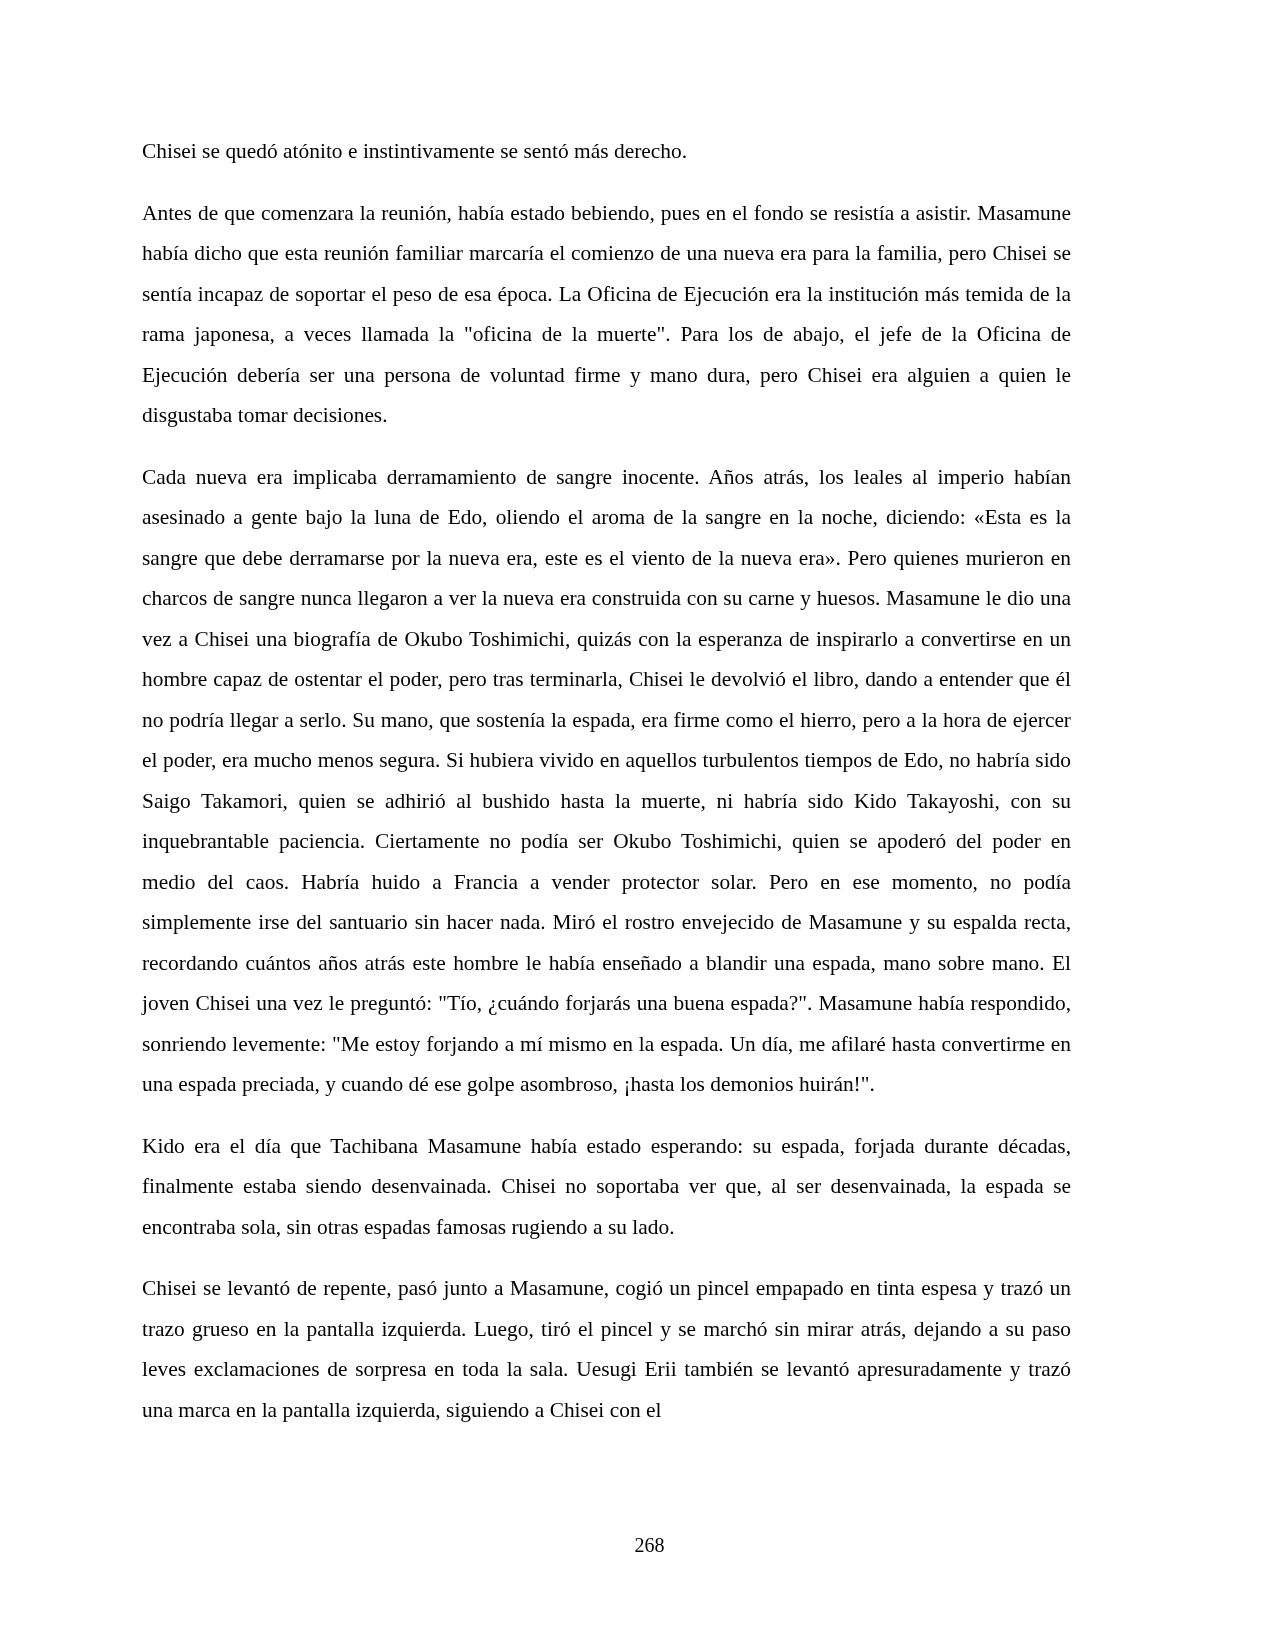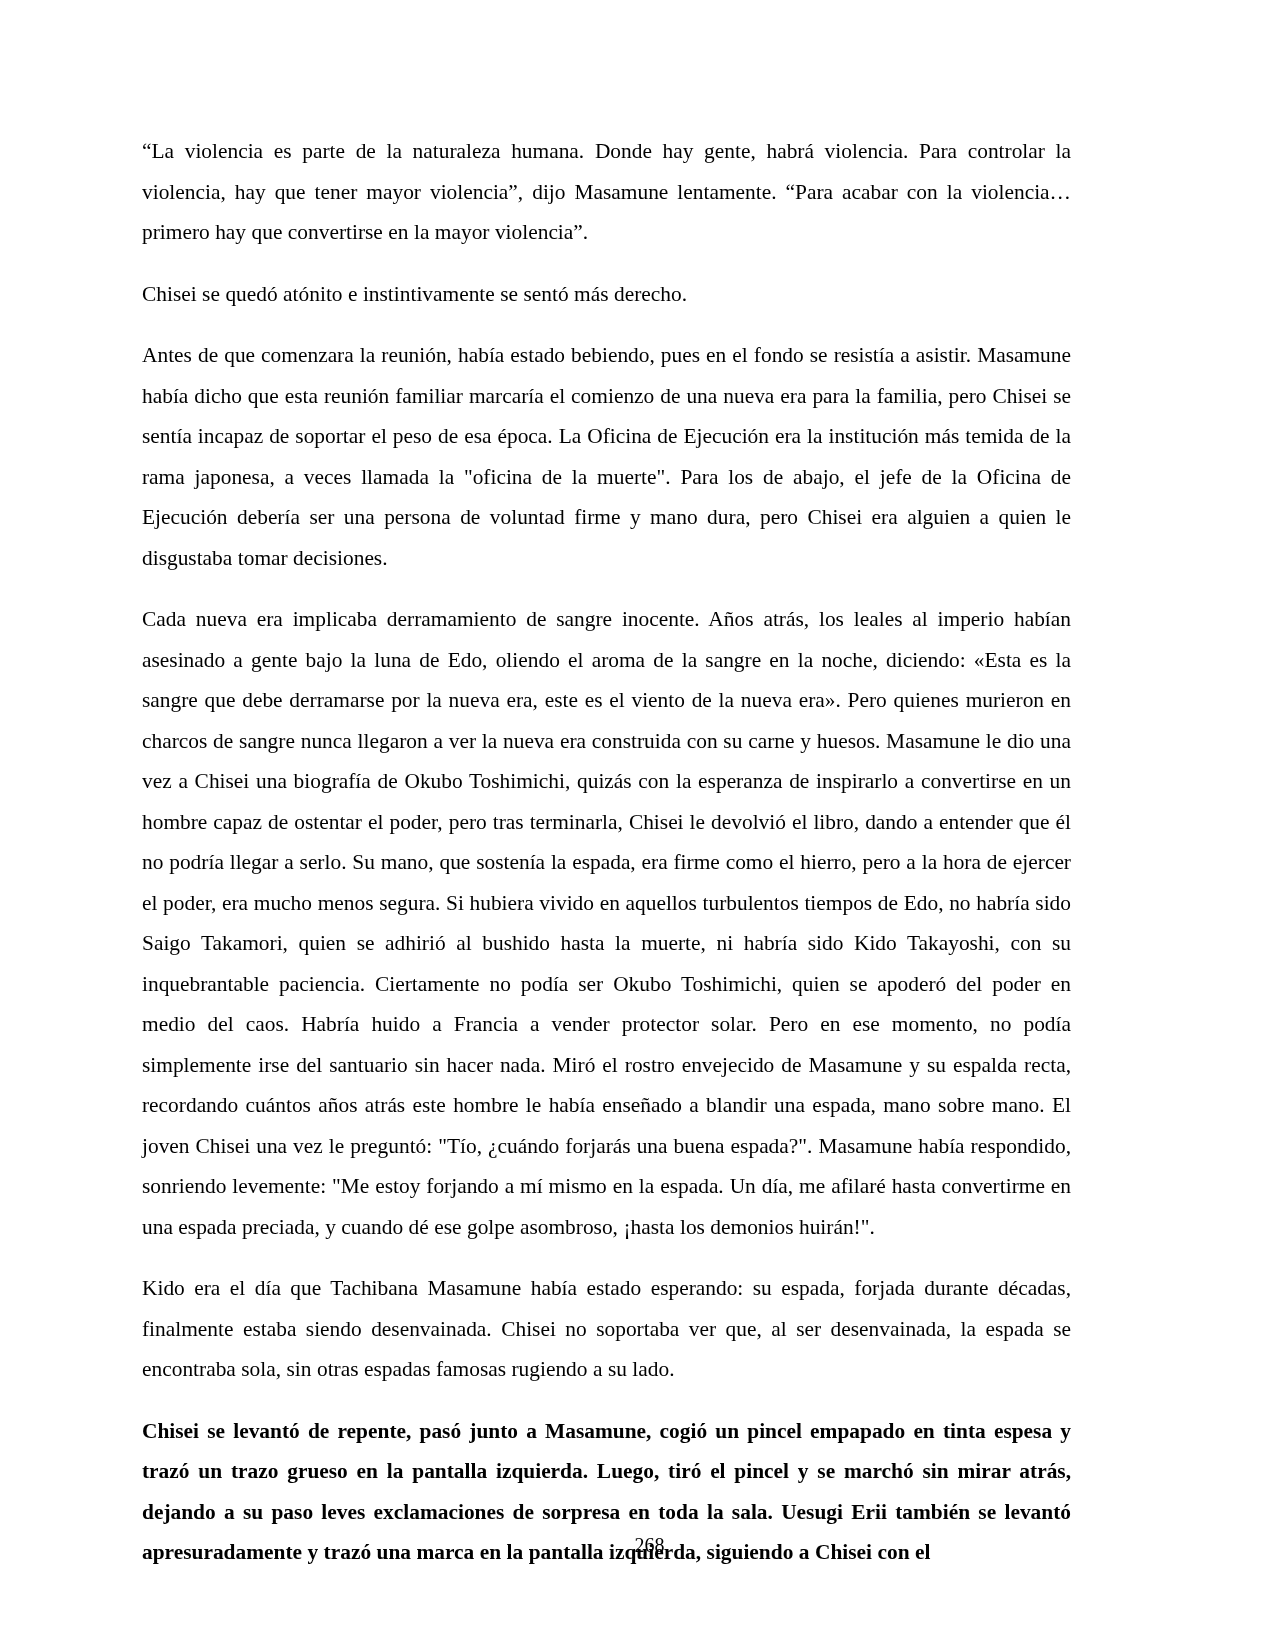--- a/index.html
+++ b/index.html
@@ -28,41 +28,39 @@
     color: #000000;
     text-align: justify;
     text-justify: inter-word;
     margin: 0 0 21px 0;
     -webkit-hyphens: none;
     hyphens: none;
     word-spacing: 0.1px;
   }
   .para:last-child {
     margin-bottom: 0;
-    font-weight: bold;
   }
   .page-number {
     position: absolute;
     left: 0;
     right: 0;
     top: 1534px;
     text-align: center;
     font-family: "Liberation Serif", "DejaVu Serif", serif;
     font-size: 20px;
     color: #000000;
     padding-left: 24px;
   }
 </style>
 </head>
 <body>
 
 <div class="page">
 
   <div class="text-column">
-    <p class="para">“La violencia es parte de la naturaleza humana. Donde hay gente, habrá violencia. Para controlar la violencia, hay que tener mayor violencia”, dijo Masamune lentamente. “Para acabar con la violencia… primero hay que convertirse en la mayor violencia”.</p>
     <p class="para">Chisei se quedó atónito e instintivamente se sentó más derecho.</p>
     <p class="para">Antes de que comenzara la reunión, había estado bebiendo, pues en el fondo se resistía a asistir. Masamune había dicho que esta reunión familiar marcaría el comienzo de una nueva era para la familia, pero Chisei se sentía incapaz de soportar el peso de esa época. La Oficina de Ejecución era la institución más temida de la rama japonesa, a veces llamada la "oficina de la muerte". Para los de abajo, el jefe de la Oficina de Ejecución debería ser una persona de voluntad firme y mano dura, pero Chisei era alguien a quien le disgustaba tomar decisiones.</p>
     <p class="para">Cada nueva era implicaba derramamiento de sangre inocente. Años atrás, los leales al imperio habían asesinado a gente bajo la luna de Edo, oliendo el aroma de la sangre en la noche, diciendo: «Esta es la sangre que debe derramarse por la nueva era, este es el viento de la nueva era». Pero quienes murieron en charcos de sangre nunca llegaron a ver la nueva era construida con su carne y huesos. Masamune le dio una vez a Chisei una biografía de Okubo Toshimichi, quizás con la esperanza de inspirarlo a convertirse en un hombre capaz de ostentar el poder, pero tras terminarla, Chisei le devolvió el libro, dando a entender que él no podría llegar a serlo. Su mano, que sostenía la espada, era firme como el hierro, pero a la hora de ejercer el poder, era mucho menos segura. Si hubiera vivido en aquellos turbulentos tiempos de Edo, no habría sido Saigo Takamori, quien se adhirió al bushido hasta la muerte, ni habría sido Kido Takayoshi, con su inquebrantable paciencia. Ciertamente no podía ser Okubo Toshimichi, quien se apoderó del poder en medio del caos. Habría huido a Francia a vender protector solar. Pero en ese momento, no podía simplemente irse del santuario sin hacer nada. Miró el rostro envejecido de Masamune y su espalda recta, recordando cuántos años atrás este hombre le había enseñado a blandir una espada, mano sobre mano. El joven Chisei una vez le preguntó: "Tío, ¿cuándo forjarás una buena espada?". Masamune había respondido, sonriendo levemente: "Me estoy forjando a mí mismo en la espada. Un día, me afilaré hasta convertirme en una espada preciada, y cuando dé ese golpe asombroso, ¡hasta los demonios huirán!".</p>
     <p class="para">Kido era el día que Tachibana Masamune había estado esperando: su espada, forjada durante décadas, finalmente estaba siendo desenvainada. Chisei no soportaba ver que, al ser desenvainada, la espada se encontraba sola, sin otras espadas famosas rugiendo a su lado.</p>
     <p class="para">Chisei se levantó de repente, pasó junto a Masamune, cogió un pincel empapado en tinta espesa y trazó un trazo grueso en la pantalla izquierda. Luego, tiró el pincel y se marchó sin mirar atrás, dejando a su paso leves exclamaciones de sorpresa en toda la sala. Uesugi Erii también se levantó apresuradamente y trazó una marca en la pantalla izquierda, siguiendo a Chisei con el</p>
   </div>
 
   <div class="page-number">268</div>
 
 </div>

